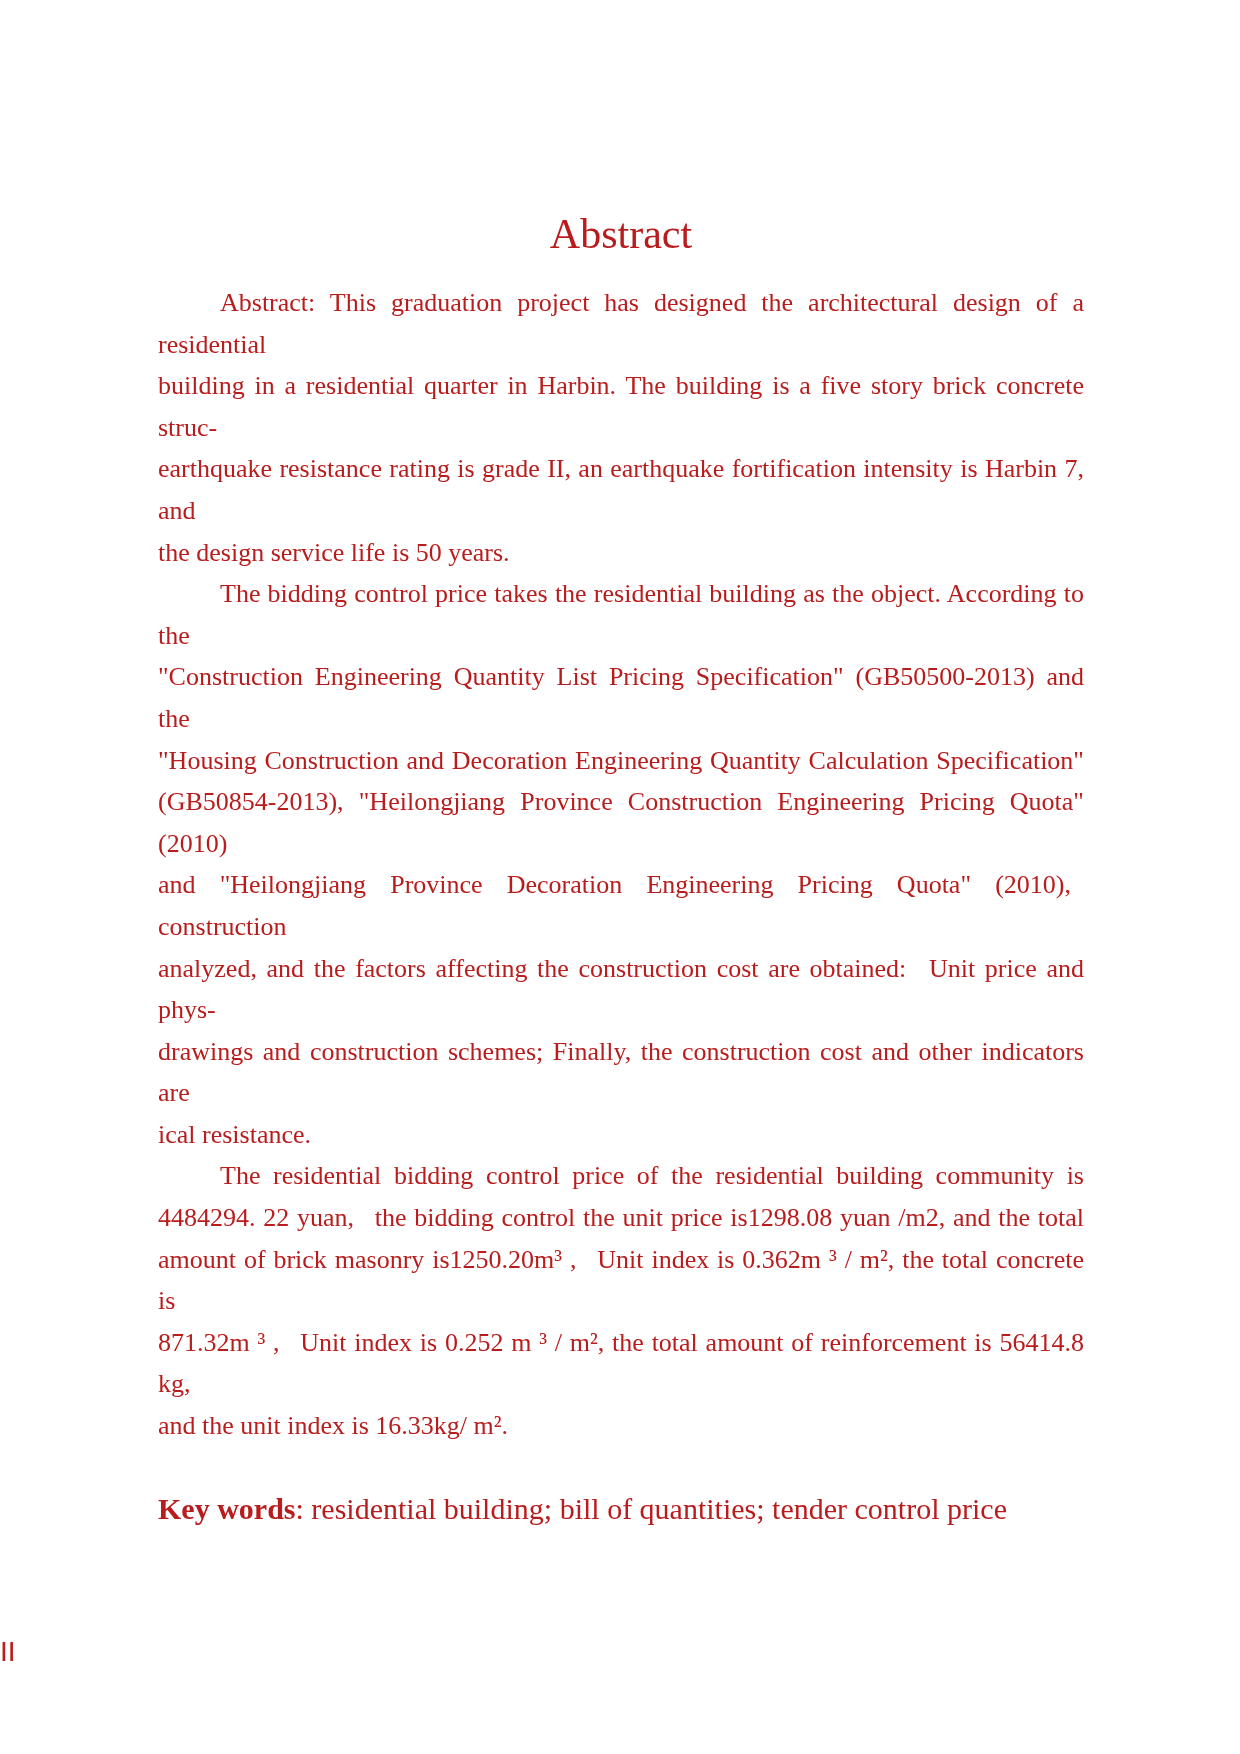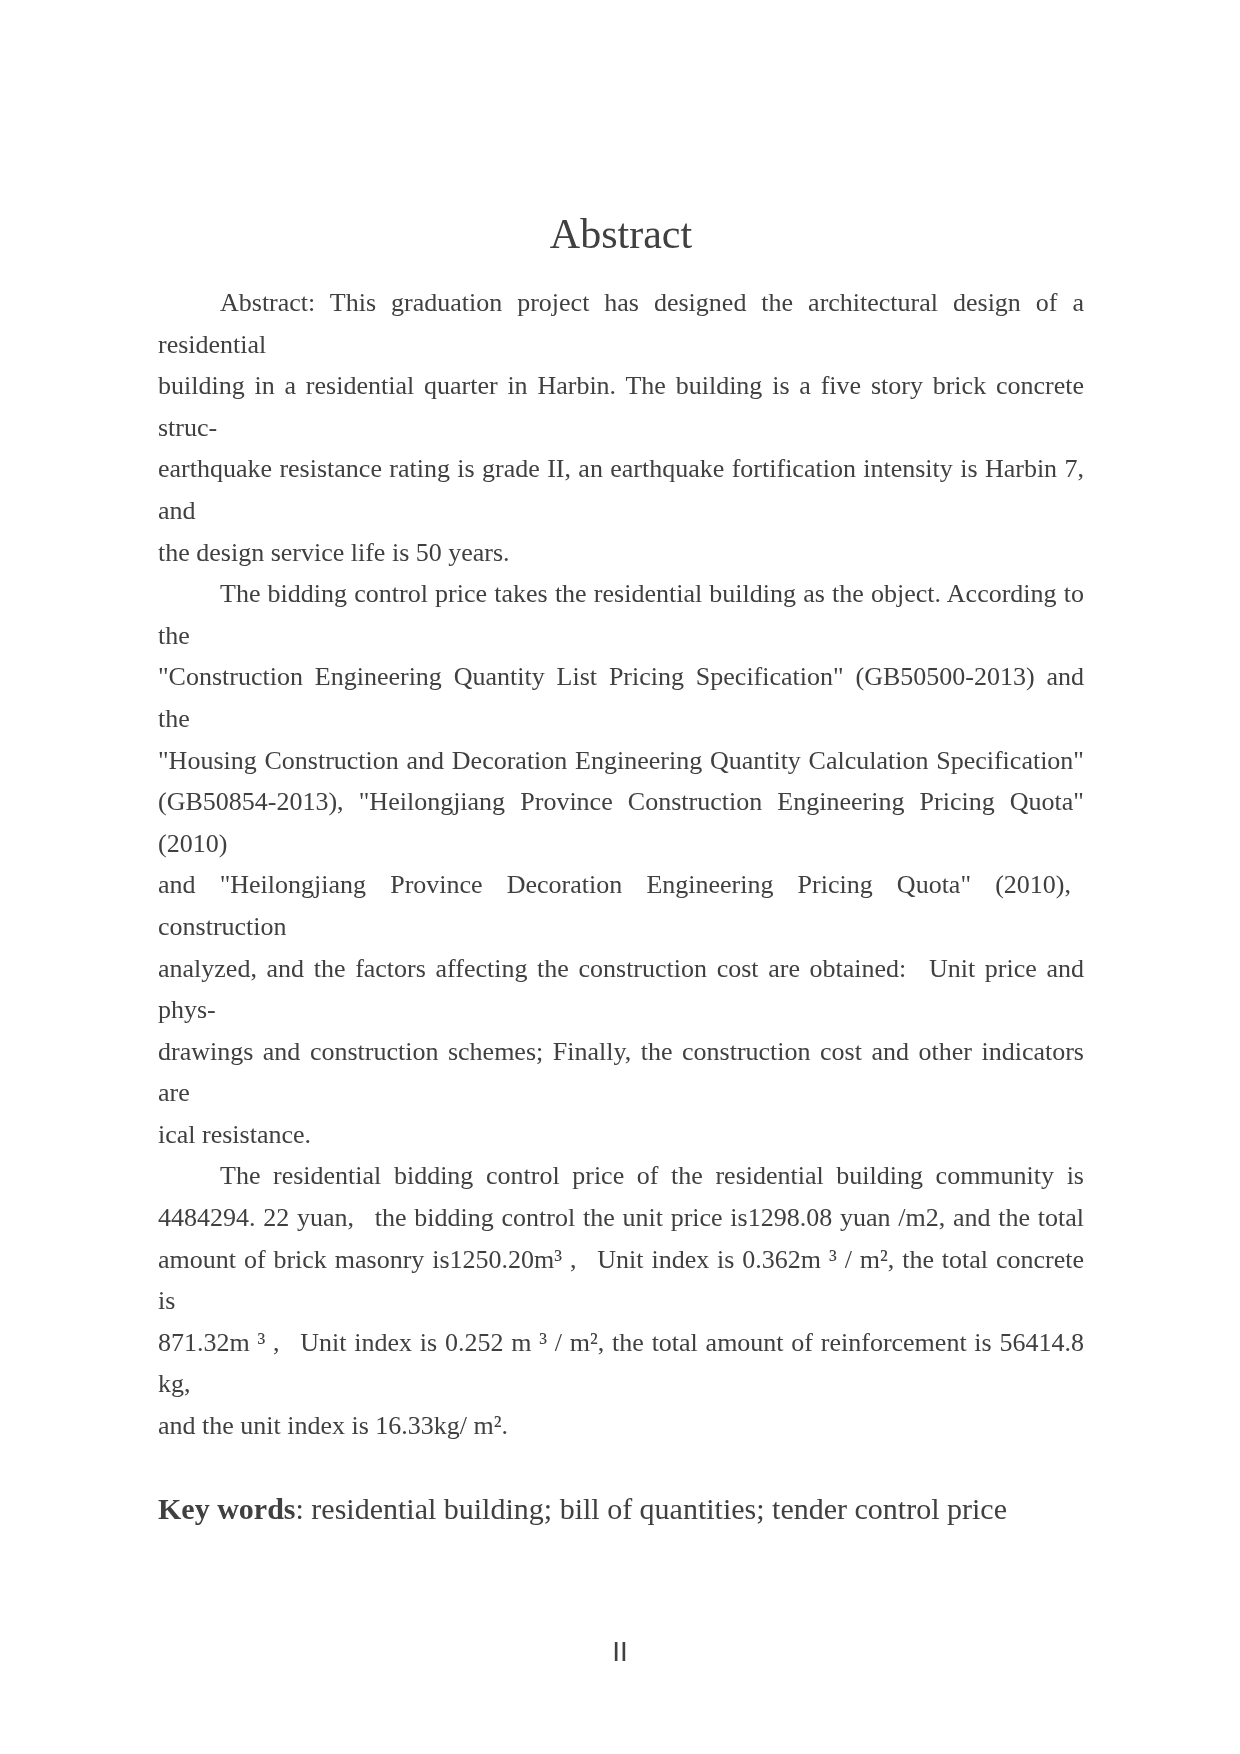--- a/index.html
+++ b/index.html
@@ -5,21 +5,21 @@
   html, body {
     margin: 0;
     padding: 0;
     background: #ffffff;
   }
   .page {
     position: relative;
     width: 1240px;
     height: 1754px;
     background: #ffffff;
-    color: #404040;
+    color: #b91c1c;
     font-family: "Liberation Serif", "DejaVu Serif", serif;
     overflow: hidden;
   }
   .content {
     position: absolute;
     left: 158px;
     top: 0;
     width: 926px;
   }
   .title {
@@ -51,21 +51,21 @@
   }
   .kw-label {
     font-weight: bold;
     text-align: center;
   }
   .pagenum {
     position: absolute;
     top: 1636px;
     left: 0;
     width: 100%;
-    text-align: center;
+    text-align: left;
     font-family: "Liberation Sans", "DejaVu Sans", sans-serif;
     font-size: 28px;
     line-height: 32px;
   }
 </style>
 </head>
 <body>
 
 <div class="page">
   <div class="content">

